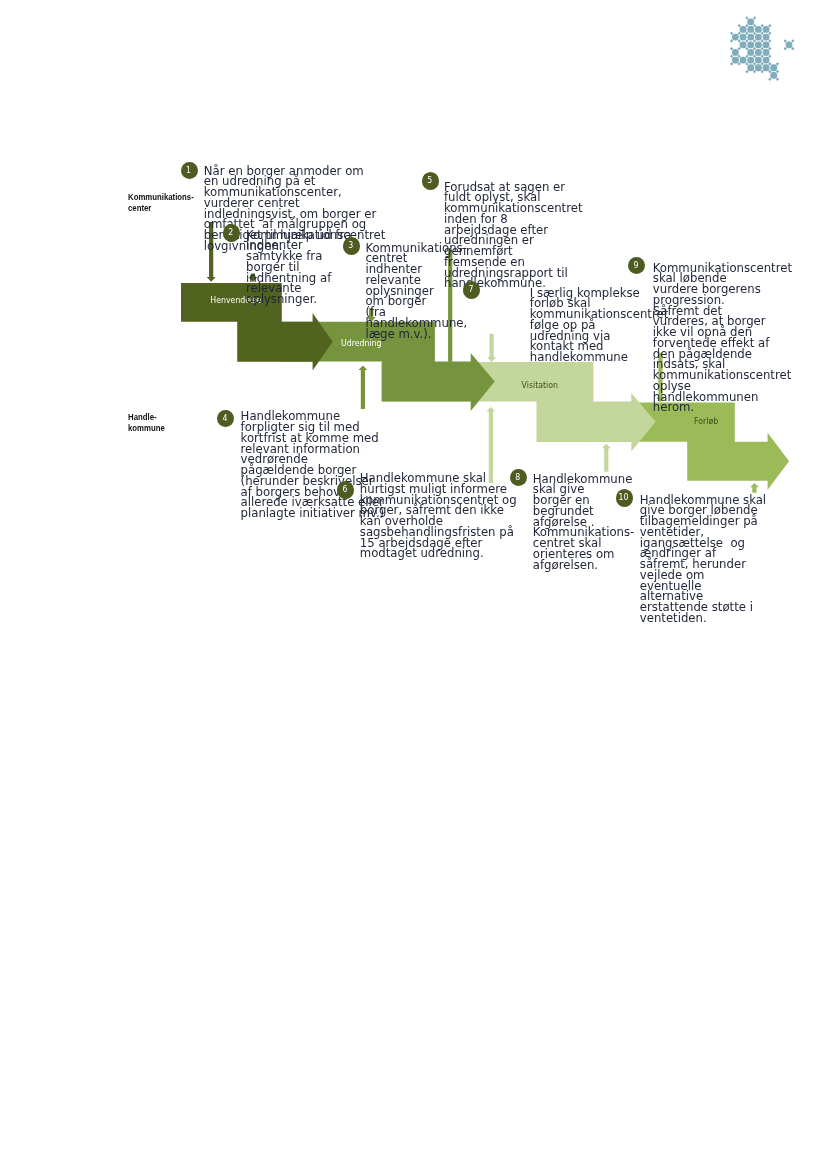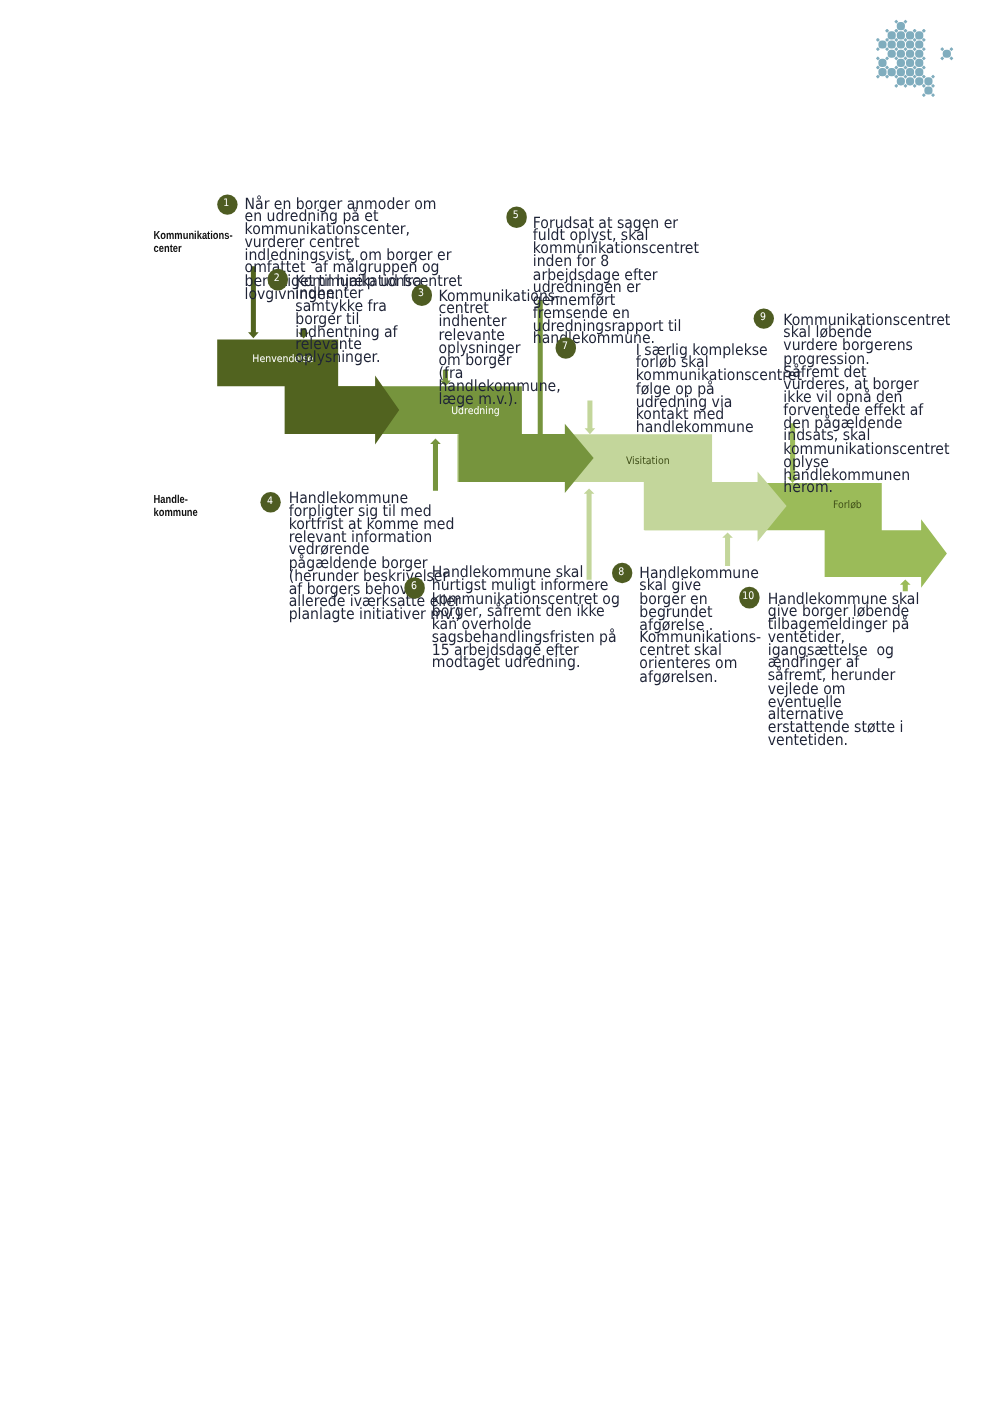--- a/index.html
+++ b/index.html
@@ -46,21 +46,21 @@
       <path fill="#51631f" d="M 181.00,283.00 L 281.80,283.00 L 281.80,321.80 L 312.60,321.80 L 312.60,312.90 L 332.70,341.75 L 312.60,370.50 L 312.60,361.70 L 237.20,361.70 L 237.20,321.80 L 181.00,321.80 Z"></path>
     </g>
   </svg>
 
   <div class="lane-label" style="left:128px;top:190.6px;">Kommunikations-
 center</div>
   <div class="lane-label" style="left:128px;top:410.6px;">Handle-
 kommune</div>
 
   <div class="step-label" style="left:210.3px;top:294.9px;color:#ffffff;text-align:right;">Henvendelse</div>
-  <div class="step-label" style="left:376px;top:337.8px;color:#ffffff;">Udredning</div>
+  <div class="step-label" style="left:341px;top:337.8px;color:#ffffff;">Udredning</div>
   <div class="step-label" style="left:521.6px;top:379.9px;color:#3f4e18;">Visitation</div>
   <div class="step-label" style="left:682.1px;top:416.2px;color:#3f4e18;padding-left:12px;">Forløb</div>
 
   <div class="badge" style="left:180.70px;top:161.80px;">1</div>
   <div class="note" style="left:203.80px;top:165.62px;width:178px;">Når en borger anmoder om en udredning på et kommunikationscenter, vurderer centret indledningsvist, om borger er omfattet  af målgruppen og berettiget til hjælp ud fra lovgivningen.</div>
 
   <div class="badge" style="left:222.80px;top:224.00px;">2</div>
   <div class="note" style="left:246.10px;top:229.52px;width:93px;">Kommunikationscentret indhenter samtykke fra borger til indhentning af relevante oplysninger.</div>
 
   <div class="badge" style="left:342.90px;top:237.40px;">3</div>

